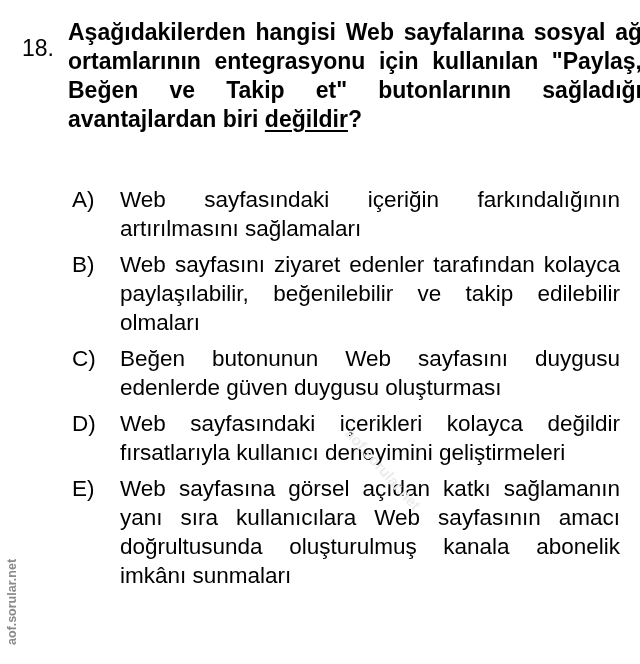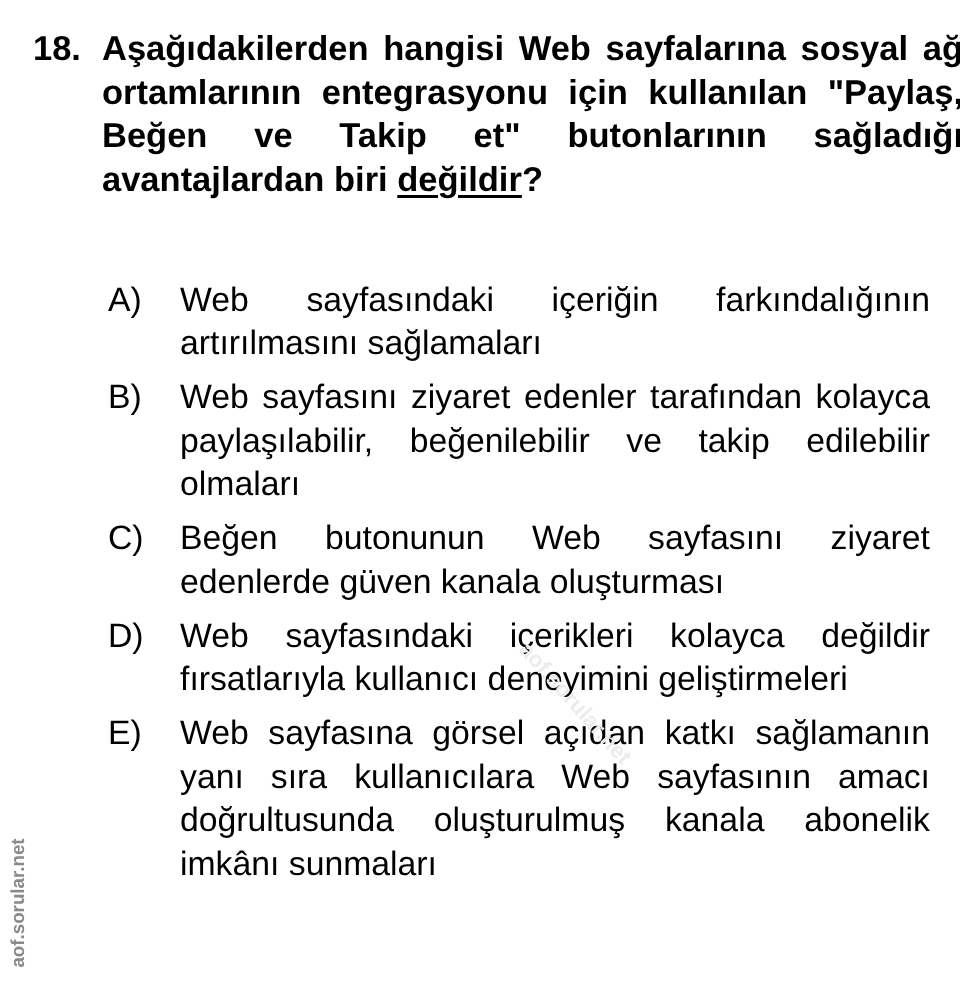--- a/index.html
+++ b/index.html
@@ -1,19 +1,19 @@
 <!DOCTYPE html>
 <html><head>
 <meta charset="utf-8">
 <style>
   html, body { margin:0; padding:0; background:#ffffff; }
   body { width:640px; height:664px; position:relative; overflow:hidden;
          font-family:"Liberation Sans", sans-serif; color:#000; }
   .q { position:absolute; left:22px; top:18px; width:600px; }
-  .q-num { position:absolute; left:0; top:0; font-weight:bold; font-size:23px; line-height:29px; }
+  .q-num { position:absolute; left:0; top:16px; font-weight:normal; font-size:23px; line-height:29px; }
   .q-text { position:absolute; left:46px; top:0; width:574px; font-weight:bold; font-size:23px;
             line-height:29px; text-align:justify; text-align-last:left; }
   .q-text u { text-underline-offset:3px; }
   .opts { position:absolute; left:72px; top:185px; width:548px; }
   .opt { position:relative; margin-bottom:7px; }
   .opt-letter { position:absolute; left:0; top:0; font-size:22.5px; line-height:29px; }
   .opt-text { margin-left:48px; font-size:22.5px; line-height:29px; text-align:justify; text-align-last:left; }
   .wm-side { position:absolute; left:3px; top:546px; width:18px; height:112px; }
   .wm-side span { position:absolute; left:50%; top:50%; transform:translate(-50%,-50%) rotate(-90deg);
                   white-space:nowrap; font-size:12.5px; font-weight:bold; color:#8a8a8a; }
@@ -32,21 +32,21 @@
   <div class="opt">
     <div class="opt-letter">A)</div>
     <div class="opt-text">Web sayfasındaki içeriğin farkındalığının artırılmasını sağlamaları</div>
   </div>
   <div class="opt">
     <div class="opt-letter">B)</div>
     <div class="opt-text">Web sayfasını ziyaret edenler tarafından kolayca paylaşılabilir, beğenilebilir ve takip edilebilir olmaları</div>
   </div>
   <div class="opt">
     <div class="opt-letter">C)</div>
-    <div class="opt-text">Beğen butonunun Web sayfasını ziyaret edenlerde güven kanala oluşturması</div>
+    <div class="opt-text">Beğen butonunun Web sayfasını duygusu edenlerde güven duygusu oluşturması</div>
   </div>
   <div class="opt">
     <div class="opt-letter">D)</div>
     <div class="opt-text">Web sayfasındaki içerikleri kolayca değildir fırsatlarıyla kullanıcı deneyimini geliştirmeleri</div>
   </div>
   <div class="opt">
     <div class="opt-letter">E)</div>
     <div class="opt-text">Web sayfasına görsel açıdan katkı sağlamanın yanı sıra kullanıcılara Web sayfasının amacı doğrultusunda oluşturulmuş kanala abonelik imkânı sunmaları</div>
   </div>
 </div>

